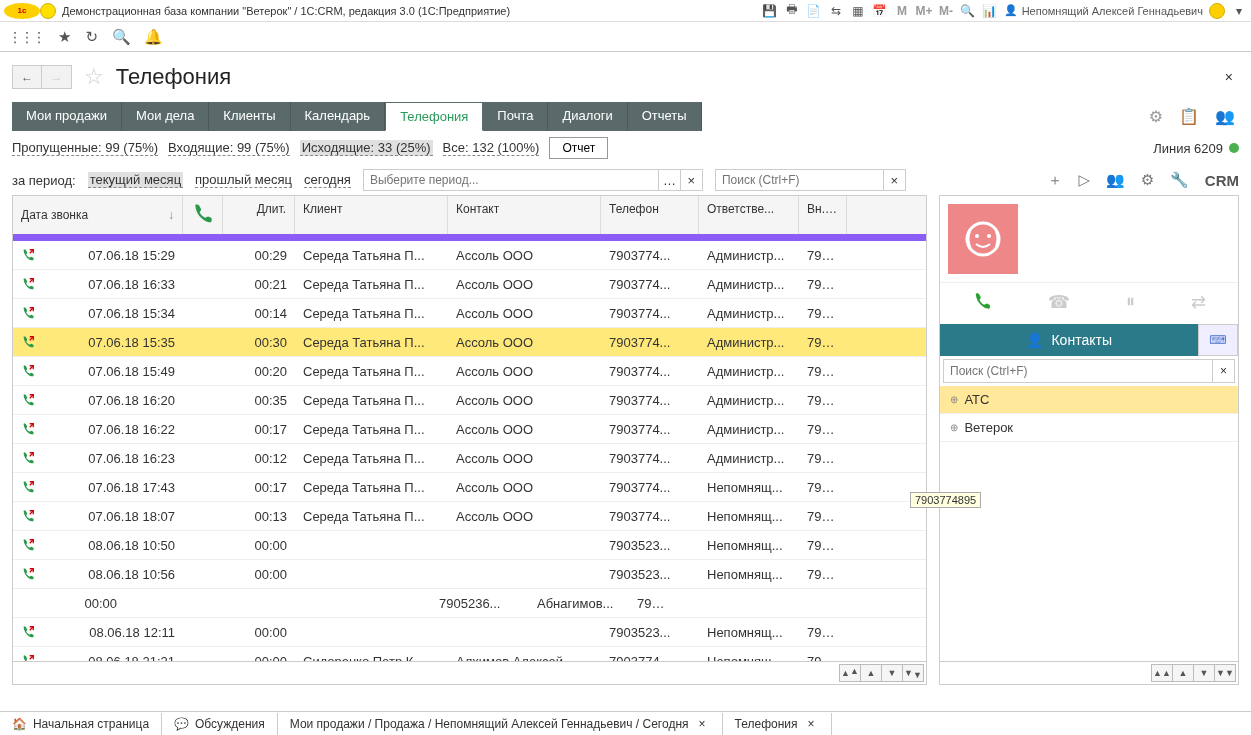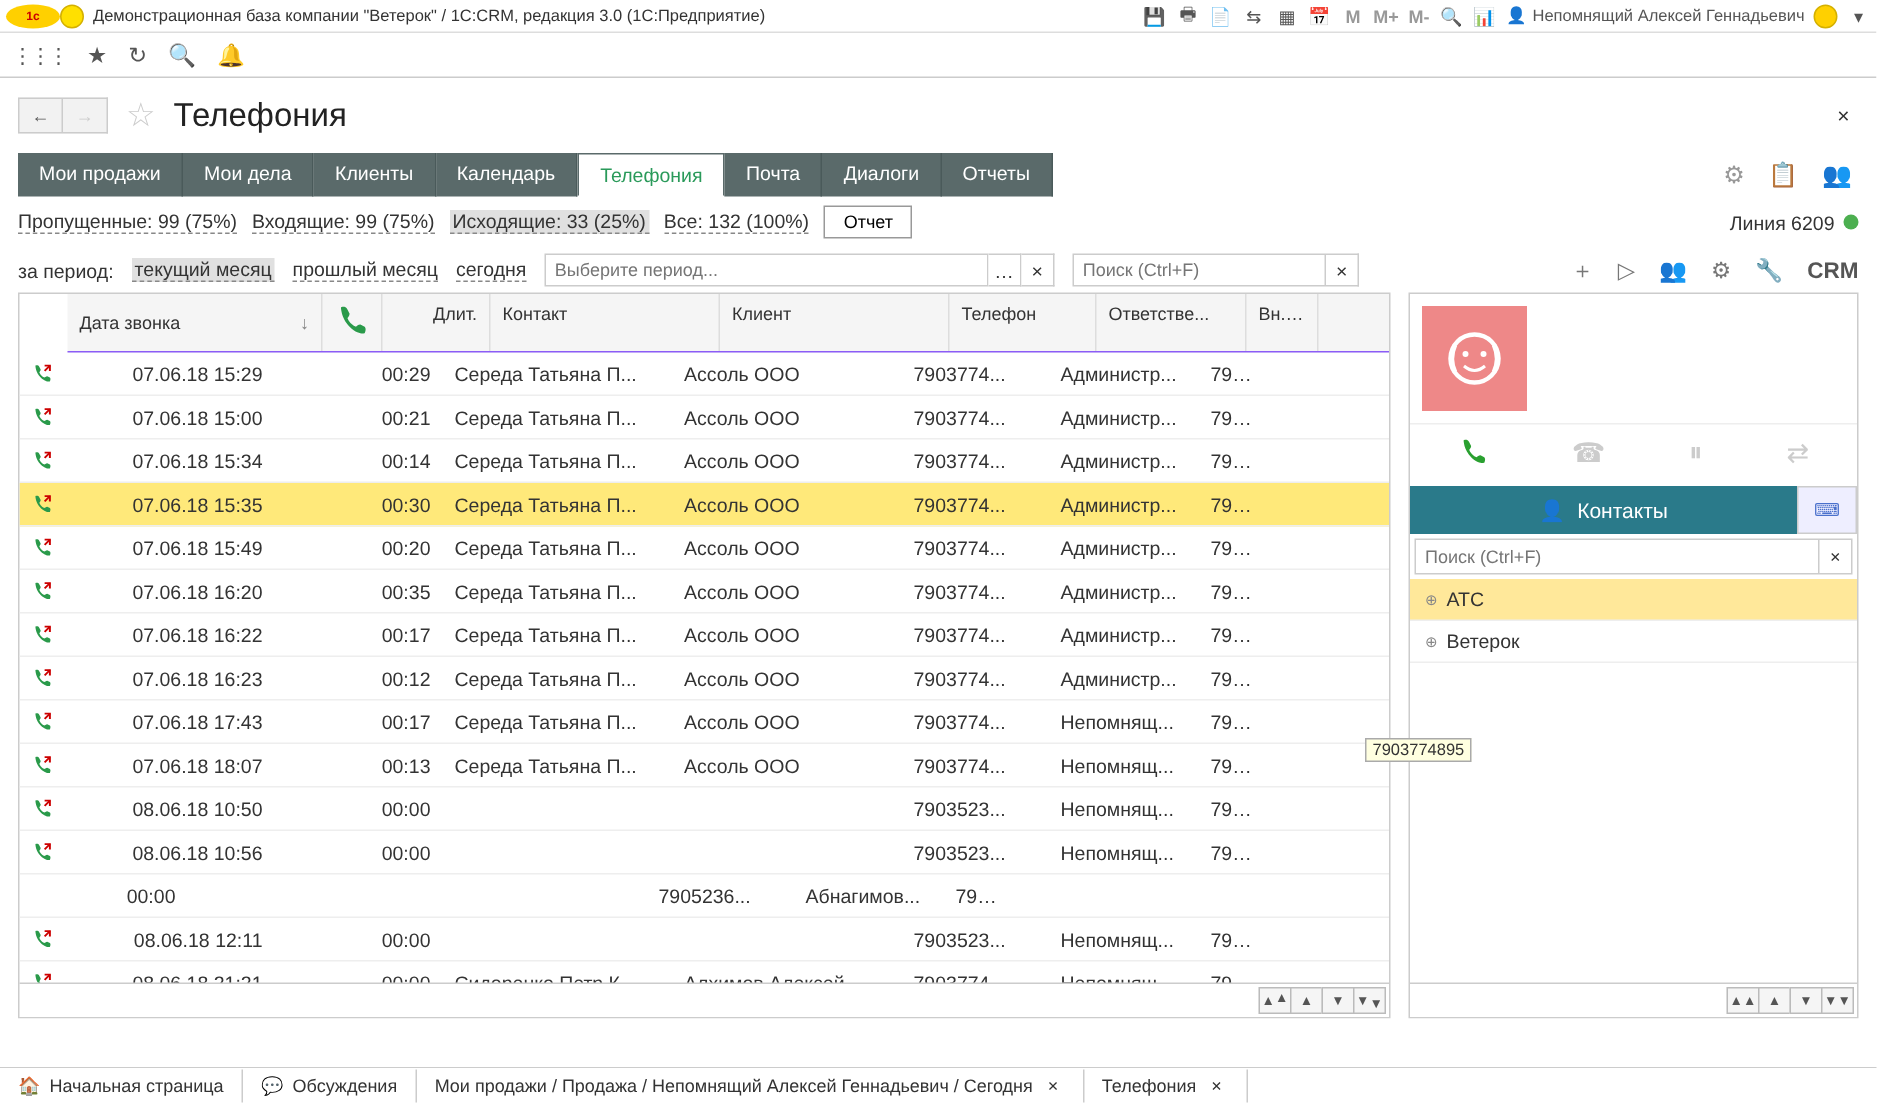--- a/index.html
+++ b/index.html
@@ -54,21 +54,21 @@
   .search-wrap input { flex:1;}
   .right-tool-icons { margin-left:auto; display:flex; gap:16px; align-items:center; color:#777; font-size:15px;}
   .crm-label { font-weight:bold; font-size:15px; color:#555;}
   
   
   .content { display:flex; padding:0 12px; gap:12px; }
   .table-pane { flex:1; border:1px solid #ccc; }
   .side-pane { width:300px; border:1px solid #ccc; display:flex; flex-direction:column; background:#fff;}
   
   
-  .thead { display:flex; background:#f5f5f5; border-bottom:1px solid #8b5cf6; font-size:12px; color:#333;margin-left:32px;}
+  .thead { display:flex; background:#f5f5f5; border-bottom:7px solid #8b5cf6; font-size:12px; color:#333;}
   .th { padding:6px 8px; border-right:1px solid #ddd; overflow:hidden; white-space:nowrap; text-overflow:ellipsis;}
   .th-sort { float:right; color:#888; }
   .col-date { width:170px; display:flex; align-items:center; justify-content:space-between;}
   .col-dir { width:40px; text-align:center;}
   .col-dur { width:72px; text-align:right;}
   .col-contact { width:153px;}
   .col-client { width:153px;}
   .col-phone { width:98px;}
   .col-resp { width:100px;}
   .col-int { width:48px;}
@@ -213,22 +213,22 @@
       <div class="th col-date">
           <span>Дата звонка</span>
           <span class="th-sort">↓</span>
         </div>
       <div class="th col-dir">
         <svg viewBox="0 0 16 16">
             <path d="M3 2 C3 2 5 1 6 3 L7 5 C7 6 6 7 6 7 C6 7 7 10 10 11 C10 11 11 10 12 10 L14 11 C15 12 14 14 14 14 C14 14 11 15 7 11 C3 7 3 2 3 2" fill="#2a9a4a"></path>
           </svg>
       </div>
       <div class="th col-dur">Длит.</div>
+      <div class="th col-client">Клиент</div>
       <div class="th col-contact">Контакт</div>
-      <div class="th col-client">Клиент</div>
       <div class="th col-phone">Телефон</div>
       <div class="th col-resp">Ответстве...</div>
       <div class="th col-int">Вн. ...</div>
     </div>
     <div class="tbody" id="tbody">
         <div class="trow">
           <div class="td col-date" style="display:flex;align-items:center;gap:10px">
             <svg width="14" height="14" viewBox="0 0 16 16">
               <path d="M3 2 C3 2 5 1 6 3 L7 5 C7 6 6 7 6 7 C6 7 7 10 10 11 C10 11 11 10 12 10 L14 11 C15 12 14 14 14 14 C14 14 11 15 7 11 C3 7 3 2 3 2" fill="#2a9a4a"></path>
               <path d="M10 2 L14 2 L14 6" fill="none" stroke="#c00" stroke-width="1.5"></path>
@@ -244,21 +244,21 @@
           <div class="td col-resp">Администр...</div>
           <div class="td col-int">790...</div>
         </div>
         <div class="trow">
           <div class="td col-date" style="display:flex;align-items:center;gap:10px">
             <svg width="14" height="14" viewBox="0 0 16 16">
               <path d="M3 2 C3 2 5 1 6 3 L7 5 C7 6 6 7 6 7 C6 7 7 10 10 11 C10 11 11 10 12 10 L14 11 C15 12 14 14 14 14 C14 14 11 15 7 11 C3 7 3 2 3 2" fill="#2a9a4a"></path>
               <path d="M10 2 L14 2 L14 6" fill="none" stroke="#c00" stroke-width="1.5"></path>
               <path d="M10 6 L14 2" stroke="#c00" stroke-width="1.5"></path>
             </svg>
-            <span>07.06.18 15:00</span>
+            <span>07.06.18 16:33</span>
           </div>
           <div class="td col-dir"></div>
           <div class="td col-dur" style="text-align:right">00:21</div>
           <div class="td col-contact">Середа Татьяна П...</div>
           <div class="td col-client">Ассоль ООО</div>
           <div class="td col-phone">7903774...</div>
           <div class="td col-resp">Администр...</div>
           <div class="td col-int">790...</div>
         </div>
         <div class="trow">

